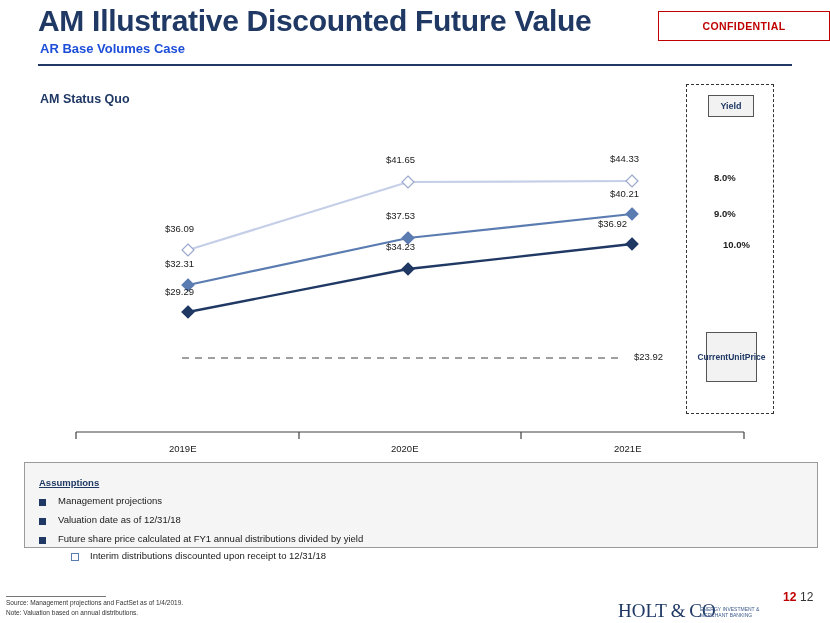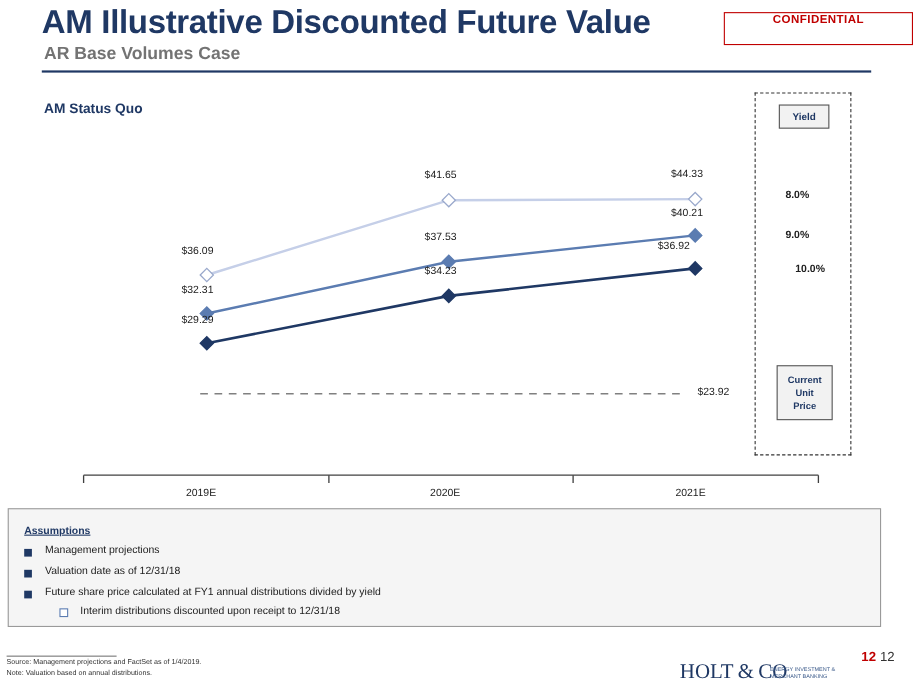--- a/index.html
+++ b/index.html
@@ -28,41 +28,42 @@
     font-size: 30px;
     font-weight: bold;
     color: #1f3864;
     letter-spacing: -0.3px;
     white-space: nowrap;
   }
   .subtitle {
     position: absolute;
     left: 40px;
     top: 41px;
-    font-size: 16px;
-    font-weight: bold;
-    color: #737373;
+    font-size: 13px;
+    font-weight: bold;
+    color: #1d4ed8;
   }
   .header-rule {
     position: absolute;
     left: 38px;
     top: 64px;
     width: 754px;
     height: 2px;
     background: #1f3864;
   }
   .confidential-box {
     position: absolute;
     left: 658px;
     top: 11px;
     width: 172px;
     height: 30px;
     border: 1.5px solid #c00000;
     box-sizing: border-box;
     display: flex;
+    align-items: center;
     justify-content: center;
     background: #ffffff;
   }
   .confidential-box span {
     color: #c00000;
     font-size: 10.5px;
     font-weight: bold;
     letter-spacing: 0.4px;
   }
 
@@ -145,39 +146,39 @@
   }
   .current-unit-box {
     position: absolute;
     left: 706px;
     top: 332px;
     width: 49px;
     height: 48px;
     border: 1px solid #555555;
     background: #f2f2f2;
     display: flex;
-    flex-direction: column;
+    flex-direction: row;
     align-items: center;
     justify-content: center;
     line-height: 12px;
   }
   .current-unit-box span {
     font-size: 8.5px;
     font-weight: bold;
     color: #1f3864;
     text-align: center;
   }
 
   
   .assumptions {
     position: absolute;
-    left: 7px;
+    left: 24px;
     top: 462px;
     width: 794px;
-    height: 108px;
+    height: 86px;
     border: 1px solid #9a9a9a;
     background: #f5f5f5;
     box-sizing: border-box;
   }
   .assumptions-title {
     position: absolute;
     left: 14px;
     top: 14px;
     font-size: 9.5px;
     font-weight: bold;

